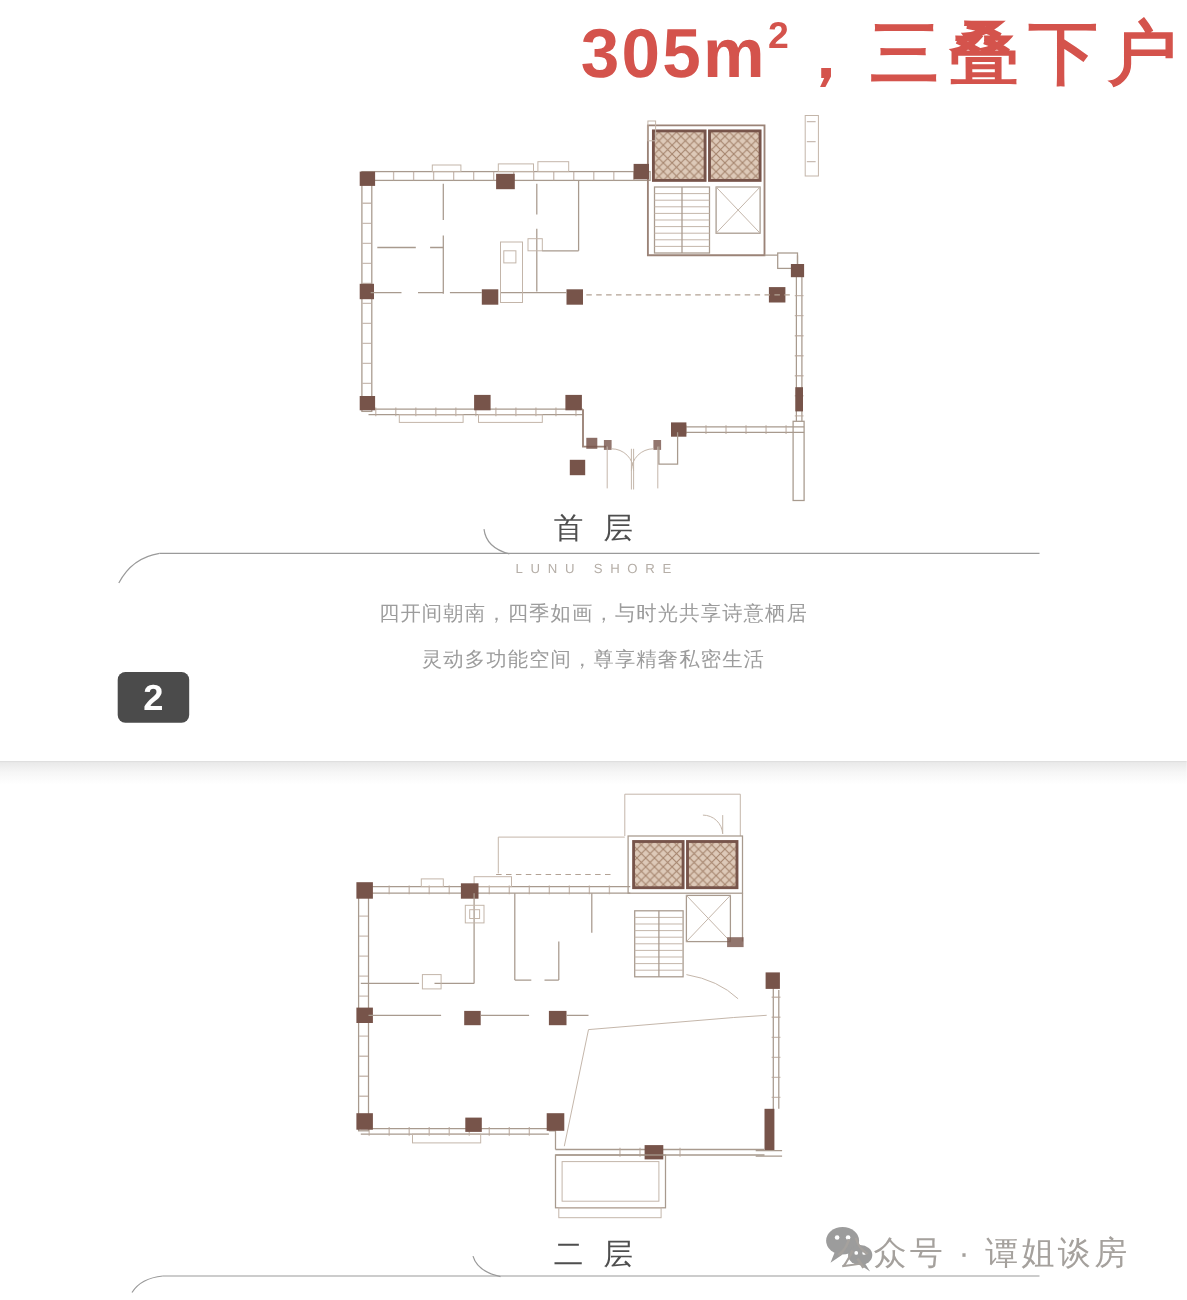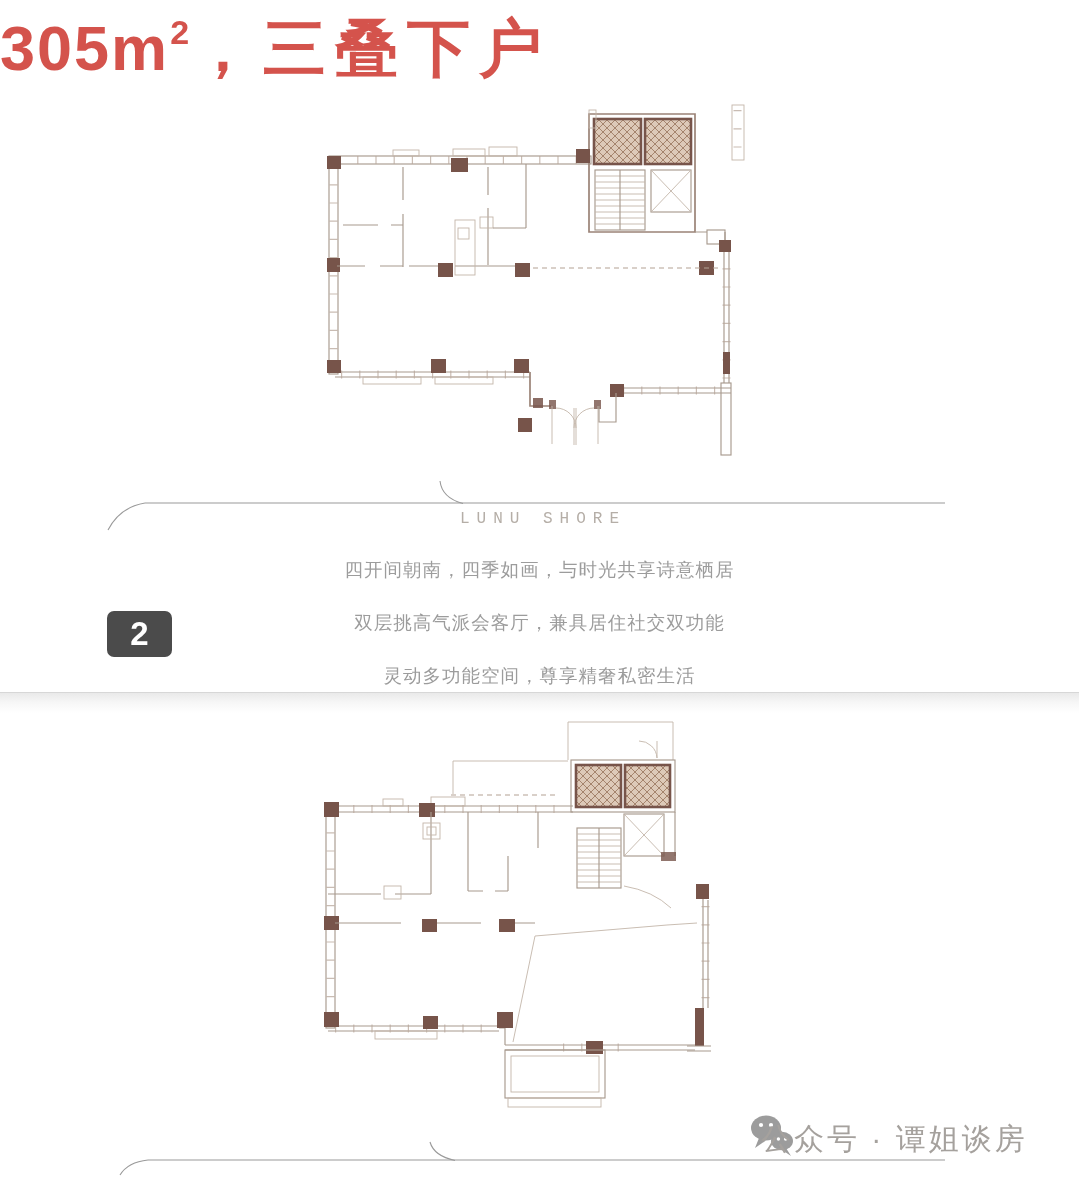--- a/index.html
+++ b/index.html
@@ -10,40 +10,40 @@
     --tick-brown:#b7a699; --dash-brown:#b3a294; --divider-gray:#d7d7d7;
   }
   html,body{margin:0;padding:0;background:#fff;}
   .page{
     position:relative;width:1079px;height:1182px;background:#fff;overflow:hidden;
     font-family:"Liberation Sans","DejaVu Sans",sans-serif;
   }
   .abs{position:absolute;}
   
   .main-title{
-    top:6px;left:0;width:100%;text-align:left;
+    top:6px;left:0;width:100%;text-align:right;
     color:var(--title-red);font-weight:bold;font-size:63px;letter-spacing:2px;
     white-space:nowrap;
   }
   .main-title .sup{font-size:34px;position:relative;top:-26px;margin-left:1px;font-weight:bold;}
   .main-title .suffix{letter-spacing:9px;}
   
   .floor-label{
     left:0;width:100%;text-align:center;color:var(--heading-gray);
     font-size:27px;letter-spacing:18px;text-indent:18px;font-weight:400;
   }
   .brand-line{
     left:0;width:100%;text-align:center;color:var(--brand-gray);
-    font-size:16px;letter-spacing:7px;text-indent:7px;font-family:Liberation Mono, monospace;
+    font-size:12px;letter-spacing:7px;text-indent:7px;
   }
   .desc{
     left:0;width:100%;text-align:center;color:var(--text-gray);
     font-size:18.5px;line-height:41px;letter-spacing:1px;
   }
-  .desc p{margin:12px;}
+  .desc p{margin:0;}
   .page-badge{
     left:107px;top:611px;width:65px;height:46px;border-radius:7px;
     background:var(--badge-bg);color:#fff;font-size:33px;font-weight:600;
     display:flex;align-items:center;justify-content:center;
   }
   .page-divider{
     left:0;top:692px;width:100%;height:20px;
     border-top:1px solid var(--divider-gray);
     background:linear-gradient(180deg,#e9e9e9 0%,#f6f6f6 45%,#ffffff 100%);
   }
@@ -143,32 +143,34 @@
     <path d="M120,67 V100 M120,114 V167 M205,108 V165 M205,67 V95" class="w2"></path>
     <path d="M60,125 H95 M108,125 H120 M54,166 H82 M97,166 H120 M126,166 H155 M172,166 H232" class="w2"></path>
     <rect x="172" y="120" width="20" height="55" class="thin"></rect>
     <rect x="175" y="128" width="11" height="11" class="thin"></rect>
     <rect x="197" y="117" width="13" height="11" class="thin"></rect>
     <path d="M243,64 V128 M210,128 H243" class="w2"></path>
 
     <path d="M250,168 H436" class="dash"></path>
   </svg>
 
+  <div class="abs floor-label" style="top:462px">
+    <span>首层</span>
+  </div>
   <svg class="abs" style="left:100px;top:470px" width="860" height="62" viewBox="0 0 860 62">
     <path d="M45,33 H845" class="rule"></path>
     <path d="M45,33 Q20,37 8,60" class="rule"></path>
     <path d="M340,11 Q342,28 363,33.5" class="rule"></path>
   </svg>
   <div class="abs brand-line" style="top:510px">
     <span>LUNU SHORE</span>
   </div>
 
   <div class="abs desc" style="top:537px">
     <p>四开间朝南，四季如画，与时光共享诗意栖居</p>
-    <p>双层挑高气派会客厅，兼具居住社交双功能</p>
     <p>灵动多功能空间，尊享精奢私密生活</p>
   </div>
 
   <div class="abs page-badge">
     <span>2</span>
   </div>
 
   <div class="abs page-divider"></div>
 
   <svg class="abs" style="left:283px;top:716px" width="512" height="402" viewBox="0 0 512 402">
@@ -236,20 +238,23 @@
     <rect x="216" y="203" width="16" height="13" class="col"></rect>
 
     <path d="M148,96 V178 M45,178 H98 M112,178 H148" class="w2"></path>
     <path d="M185,96 V175 M225,140 V175 M185,175 H200 M212,175 H225 M255,96 V132" class="w2"></path>
     <rect x="140" y="107" width="17" height="16" class="thin"></rect>
     <rect x="144" y="111" width="9" height="8" class="thin"></rect>
     <rect x="101" y="170" width="17" height="13" class="thin"></rect>
     <path d="M52,207 H118 M154,207 H198 M232,207 H252" class="w2"></path>
   </svg>
 
+  <div class="abs floor-label" style="top:1122px">
+    <span>二层</span>
+  </div>
   <svg class="abs" style="left:100px;top:1128px" width="860" height="54" viewBox="0 0 860 54">
     <path d="M48,32 H845" class="rule"></path>
     <path d="M48,32 Q28,34 20,47" class="rule"></path>
     <path d="M330,14 Q334,28 355,32.5" class="rule"></path>
   </svg>
 
   <svg class="abs" style="left:750px;top:1112px" width="46" height="48" viewBox="0 0 46 48">
     <g fill="#9c9c9c">
       <ellipse cx="16" cy="16" rx="15" ry="12.5"></ellipse>
       <path d="M9,26 L5,36 L16,28.5 Z"></path>

